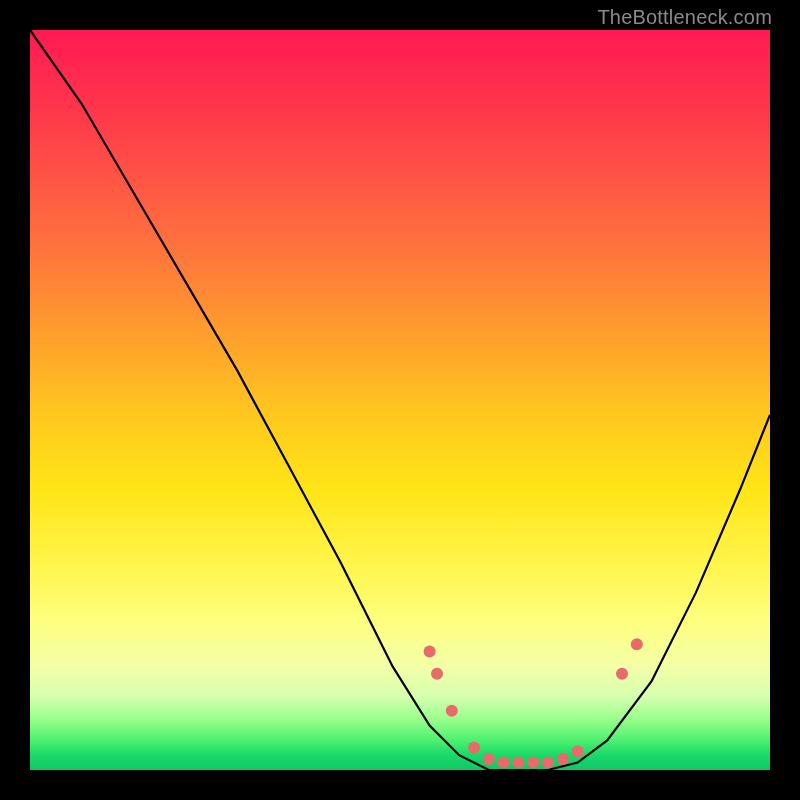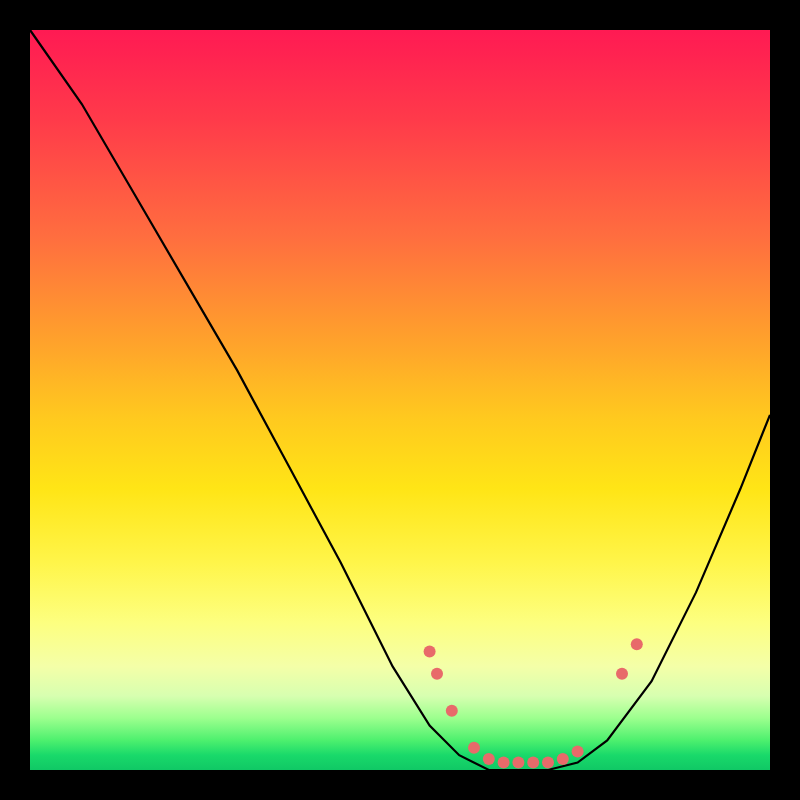--- a/index.html
+++ b/index.html
@@ -60,20 +60,21 @@
     width: 100%;
     height: 100%;
     overflow: visible;
   }
 </style>
 </head>
 <body>
 
 <div class="frame">
 
+  <div class="attribution">TheBottleneck.com</div>
 
   <div class="plot-area">
     <div class="gradient"></div>
     <svg class="curve" viewBox="0 0 740 740" preserveAspectRatio="none">
       <path id="curve-path" fill="none" stroke="#000000" stroke-width="2.2" d="M0.0 0.0 L51.8 74.0 L103.6 162.8 L155.4 251.6 L207.2 340.4 L259.0 436.6 L310.8 532.8 L362.6 636.4 L399.6 695.6 L429.2 725.2 L458.8 740.0 L488.4 740.0 L518.0 740.0 L547.6 732.6 L577.2 710.4 L621.6 651.2 L666.0 562.4 L710.4 458.8 L740.0 384.8"></path>
       <g id="markers-group">
           <circle cx="399.6" cy="621.6" r="6" fill="#e86a6a"></circle>
           <circle cx="407.0" cy="643.8" r="6" fill="#e86a6a"></circle>
           <circle cx="421.8" cy="680.8" r="6" fill="#e86a6a"></circle>
           <circle cx="444.0" cy="717.8" r="6" fill="#e86a6a"></circle>

